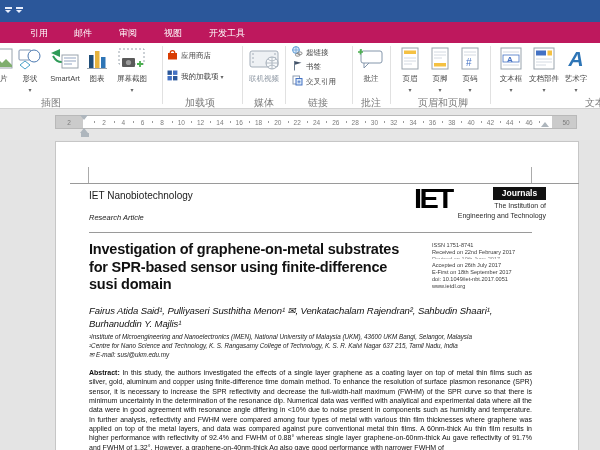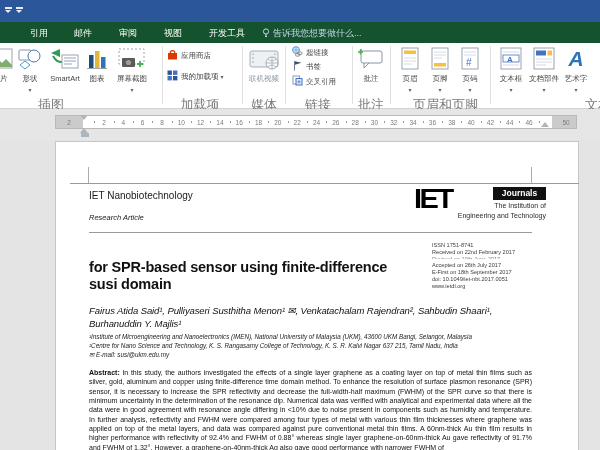--- a/index.html
+++ b/index.html
@@ -8,28 +8,28 @@
        -webkit-font-smoothing:antialiased}
   .abs{position:absolute}
   
   #titlebar{left:0;top:0;width:600px;height:22px;background:#2b579a}
   #win-title{left:0;right:0;top:5px;text-align:center;color:#fff;font-size:8.5px;padding-left:30px}
   .qa-glyph{top:7px;width:7px;height:6px}
   .qa-glyph .bar{position:absolute;left:0;top:0;width:7px;height:1.5px;background:#e8eefc}
   .qa-glyph .tri{position:absolute;left:0;top:3px;width:0;height:0;
     border-left:3.5px solid transparent;border-right:3.5px solid transparent;border-top:3.5px solid #e8eefc}
   
-  #tabrow{left:0;top:22px;width:600px;height:21px;background:#14532d}
+  #tabrow{left:0;top:22px;width:600px;height:21px;background:#be185d}
   .tab{top:5px;color:#fff;font-size:9px;white-space:nowrap;cursor:default}
   #tellme{top:5px;color:#c6d4ee;font-size:9px;white-space:nowrap}
   #tellme svg{vertical-align:-2px;margin-right:3px}
   
   #ribbon{left:0;top:43px;width:600px;height:65px;background:#fff;border-bottom:1px solid #d2d2d2}
   .rdiv{top:3px;width:1px;height:58px;background:#e1e1e1}
-  .glabel{top:53px;font-size:13px;color:#7a7a7a;text-align:center;white-space:nowrap}
+  .glabel{top:53px;font-size:10px;color:#7a7a7a;text-align:center;white-space:nowrap}
   .bigbtn{top:2px;text-align:center;cursor:default}
   .bigbtn .ic{display:block;margin:2px auto 0}
   .blabel{top:31px;font-size:7.5px;color:#444;text-align:center;white-space:nowrap}
   .dArrow{top:43px;font-size:6px;color:#666;text-align:center}
   .medbtn{height:14px;font-size:7.5px;color:#444;white-space:nowrap;line-height:12px}
   .medbtn svg{vertical-align:-2px;margin-right:3px}
   .smallbtn{height:12px;font-size:7.5px;color:#444;white-space:nowrap;line-height:11px}
   .smallbtn svg{vertical-align:-2px;margin-right:3px}
   .caret{font-size:6px;color:#666;margin-left:2px}
   
@@ -81,26 +81,20 @@
       <span class="tri"></span>
     </span>
 </div>
 
 <div class="abs" id="tabrow">
   <span class="abs tab" style="left:30px">引用</span>
   <span class="abs tab" style="left:74px">邮件</span>
   <span class="abs tab" style="left:119px">审阅</span>
   <span class="abs tab" style="left:164px">视图</span>
   <span class="abs tab" style="left:209px">开发工具</span>
-  <span class="abs" id="tellme" style="left:262px">
-    <svg width="8" height="10" viewBox="0 0 8 10">
-      <circle cx="4" cy="3.5" r="2.6" fill="none" stroke="#c6d4ee" stroke-width="1"></circle>
-      <path d="M3 7h2M3 8.5h2" stroke="#c6d4ee" stroke-width="1"></path>
-    </svg><span>告诉我您想要做什么...</span>
-  </span>
 </div>
 
 <div class="abs" id="ribbon">
 
   <div class="abs bigbtn" style="left:-18px;width:36px">
     <svg class="ic" width="26" height="24" viewBox="0 0 26 24">
       <rect x="1" y="2" width="24" height="19" fill="#fff" stroke="#9aa4ad"></rect>
       <circle cx="8" cy="8" r="2.4" fill="#f5c142"></circle>
       <path d="M2 19 L10 11 L15 16 L19 12 L25 18 L25 20 L2 20 Z" fill="#7fae6e"></path>
     </svg>
@@ -303,20 +297,21 @@
     <div class="abs" id="journal-name">IET Nanobiotechnology</div>
     <div class="abs" id="article-type">Research Article</div>
 
     <div class="abs" id="logo-iet">IET</div>
     <div class="abs" id="logo-journals">Journals</div>
     <div class="abs logo-inst" style="top:60px">The Institution of</div>
     <div class="abs logo-inst" style="top:70px">Engineering and Technology</div>
 
     <div class="abs rule" style="left:33px;top:90px;width:443px"></div>
 
+    <div class="abs title-line" style="top:99px">Investigation of graphene-on-metal substrates</div>
     <div class="abs title-line" style="top:116.5px">for SPR-based sensor using finite-difference</div>
     <div class="abs title-line" style="top:134px">susi domain</div>
 
     <div class="abs" id="metablock">
       <div>ISSN 1751-8741</div>
       <div>Received on 22nd February 2017</div>
       <div class="meta-clip">Revised on 10th June 2017</div>
       <div>Accepted on 26th July 2017</div>
       <div>E-First on 18th September 2017</div>
       <div>doi: 10.1049/iet-nbt.2017.0051</div>

